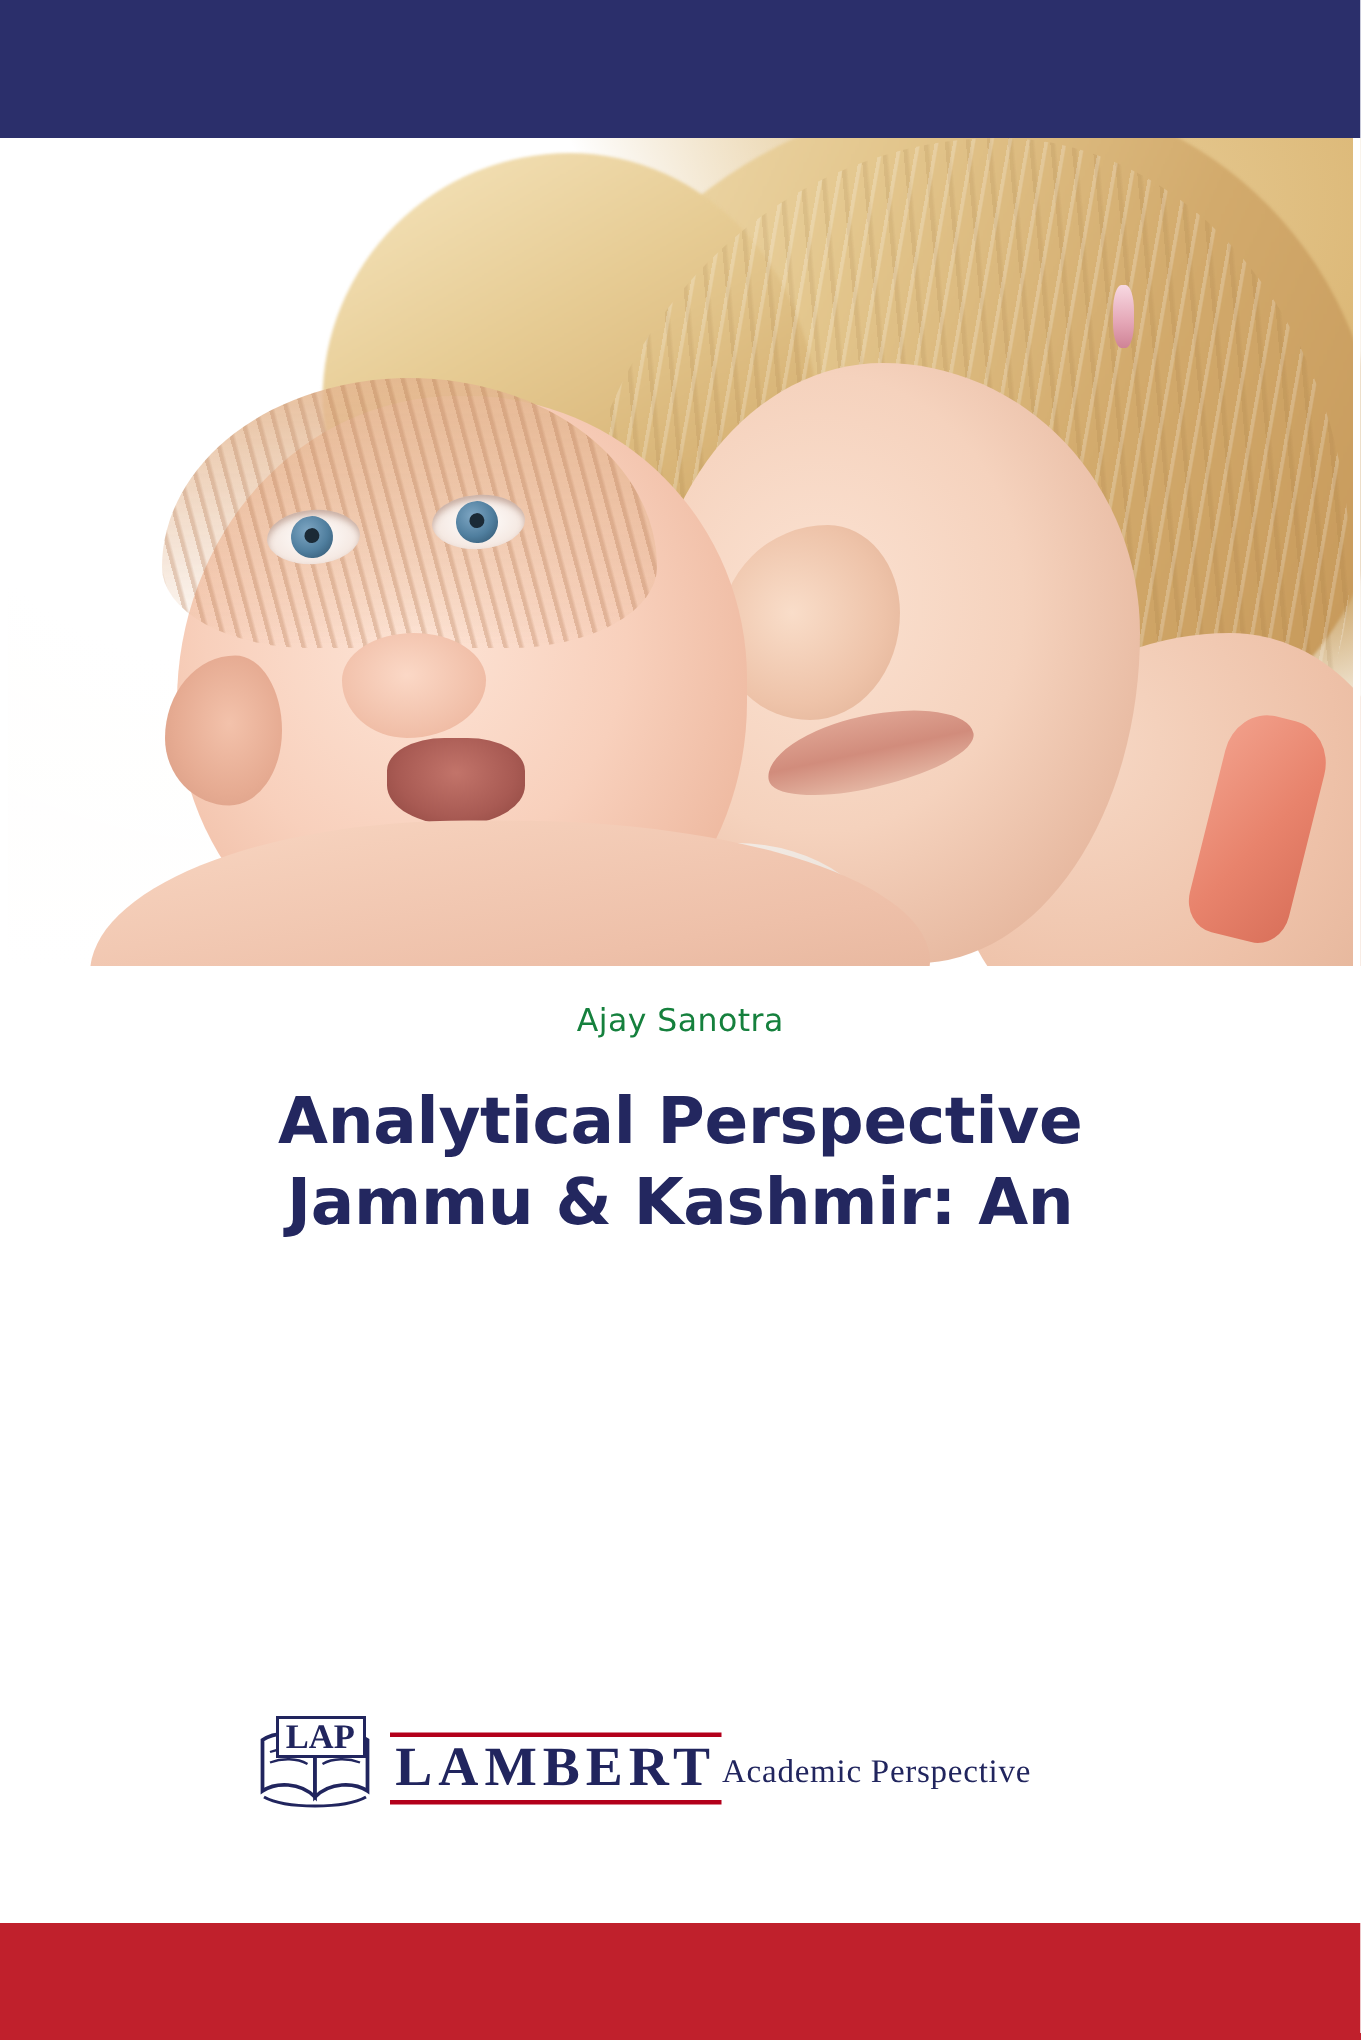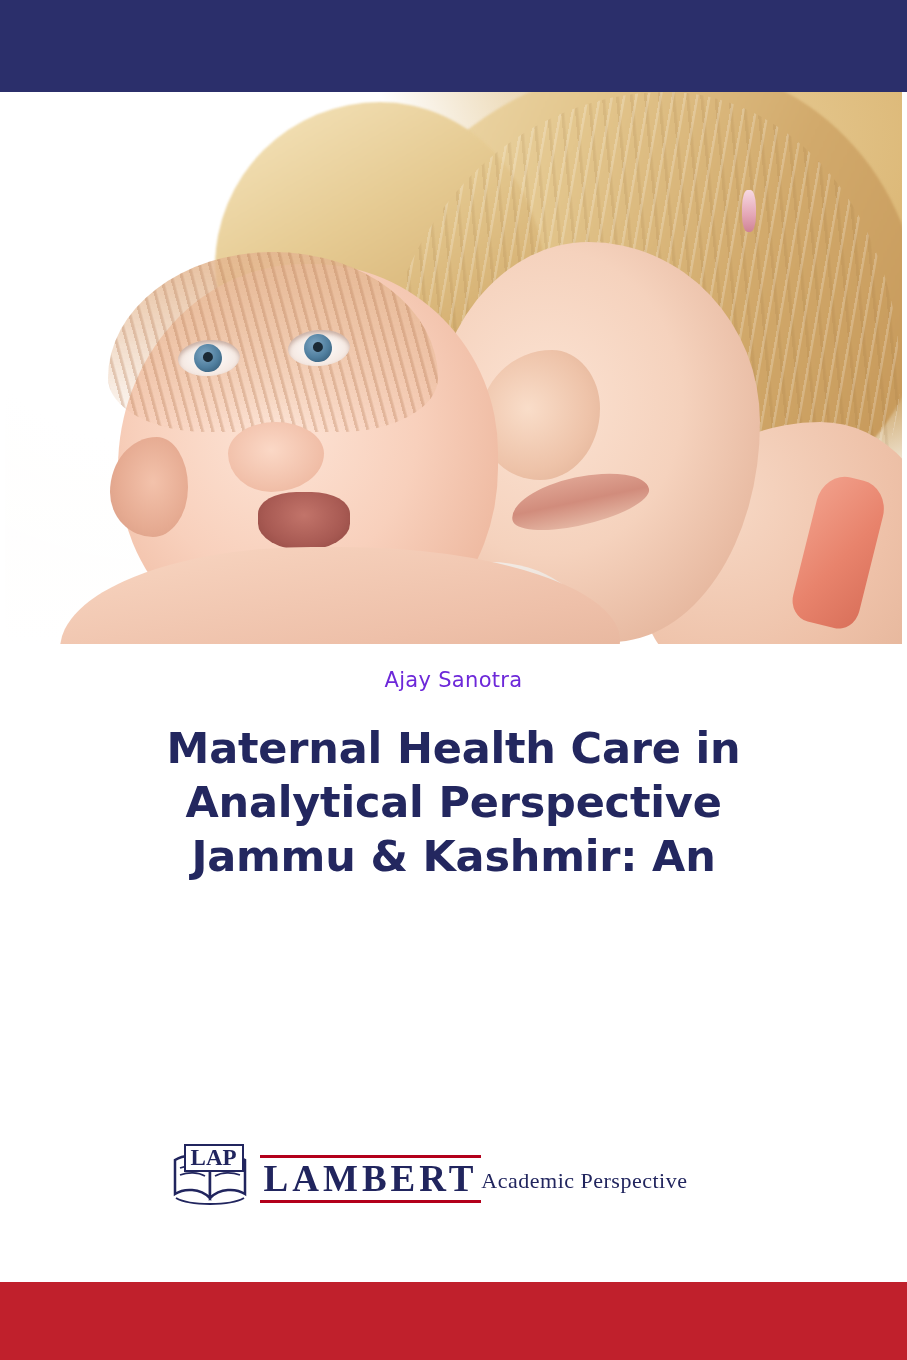--- a/index.html
+++ b/index.html
@@ -252,21 +252,21 @@
   }
 
   
   .author {
     position: absolute;
     top: 668px;
     left: 0;
     width: 907px;
     text-align: center;
     font-size: 21px;
-    color: #6d28d9;
+    color: #15803d;
     letter-spacing: 0.3px;
   }
   .title {
     position: absolute;
     top: 722px;
     left: 95px;
     width: 717px;
     text-align: center;
     font-size: 43px;
     line-height: 1.25;
@@ -373,21 +373,20 @@
       <div class="baby-nose"></div>
       <div class="baby-mouth"></div>
       <div class="cloth"></div>
       <div class="arm"></div>
     </div>
   </div>
 
   <div class="author">Ajay Sanotra</div>
 
   <div class="title">
-    <div>Maternal Health Care in</div>
     <div>Analytical Perspective</div>
     <div>Jammu &amp; Kashmir: An</div>
   </div>
 
   <div class="logo">
     <div class="logo-inner">
       <div class="logo-book">
         <svg width="80" height="62" viewBox="0 0 80 62" aria-hidden="true">
           <path d="M40 16 C30 6, 14 6, 5 12 L5 46 C14 40, 30 40, 40 50 Z" fill="#ffffff" stroke="#21255e" stroke-width="2.5"></path>
           <path d="M40 16 C50 6, 66 6, 75 12 L75 46 C66 40, 50 40, 40 50 Z" fill="#ffffff" stroke="#21255e" stroke-width="2.5"></path>

